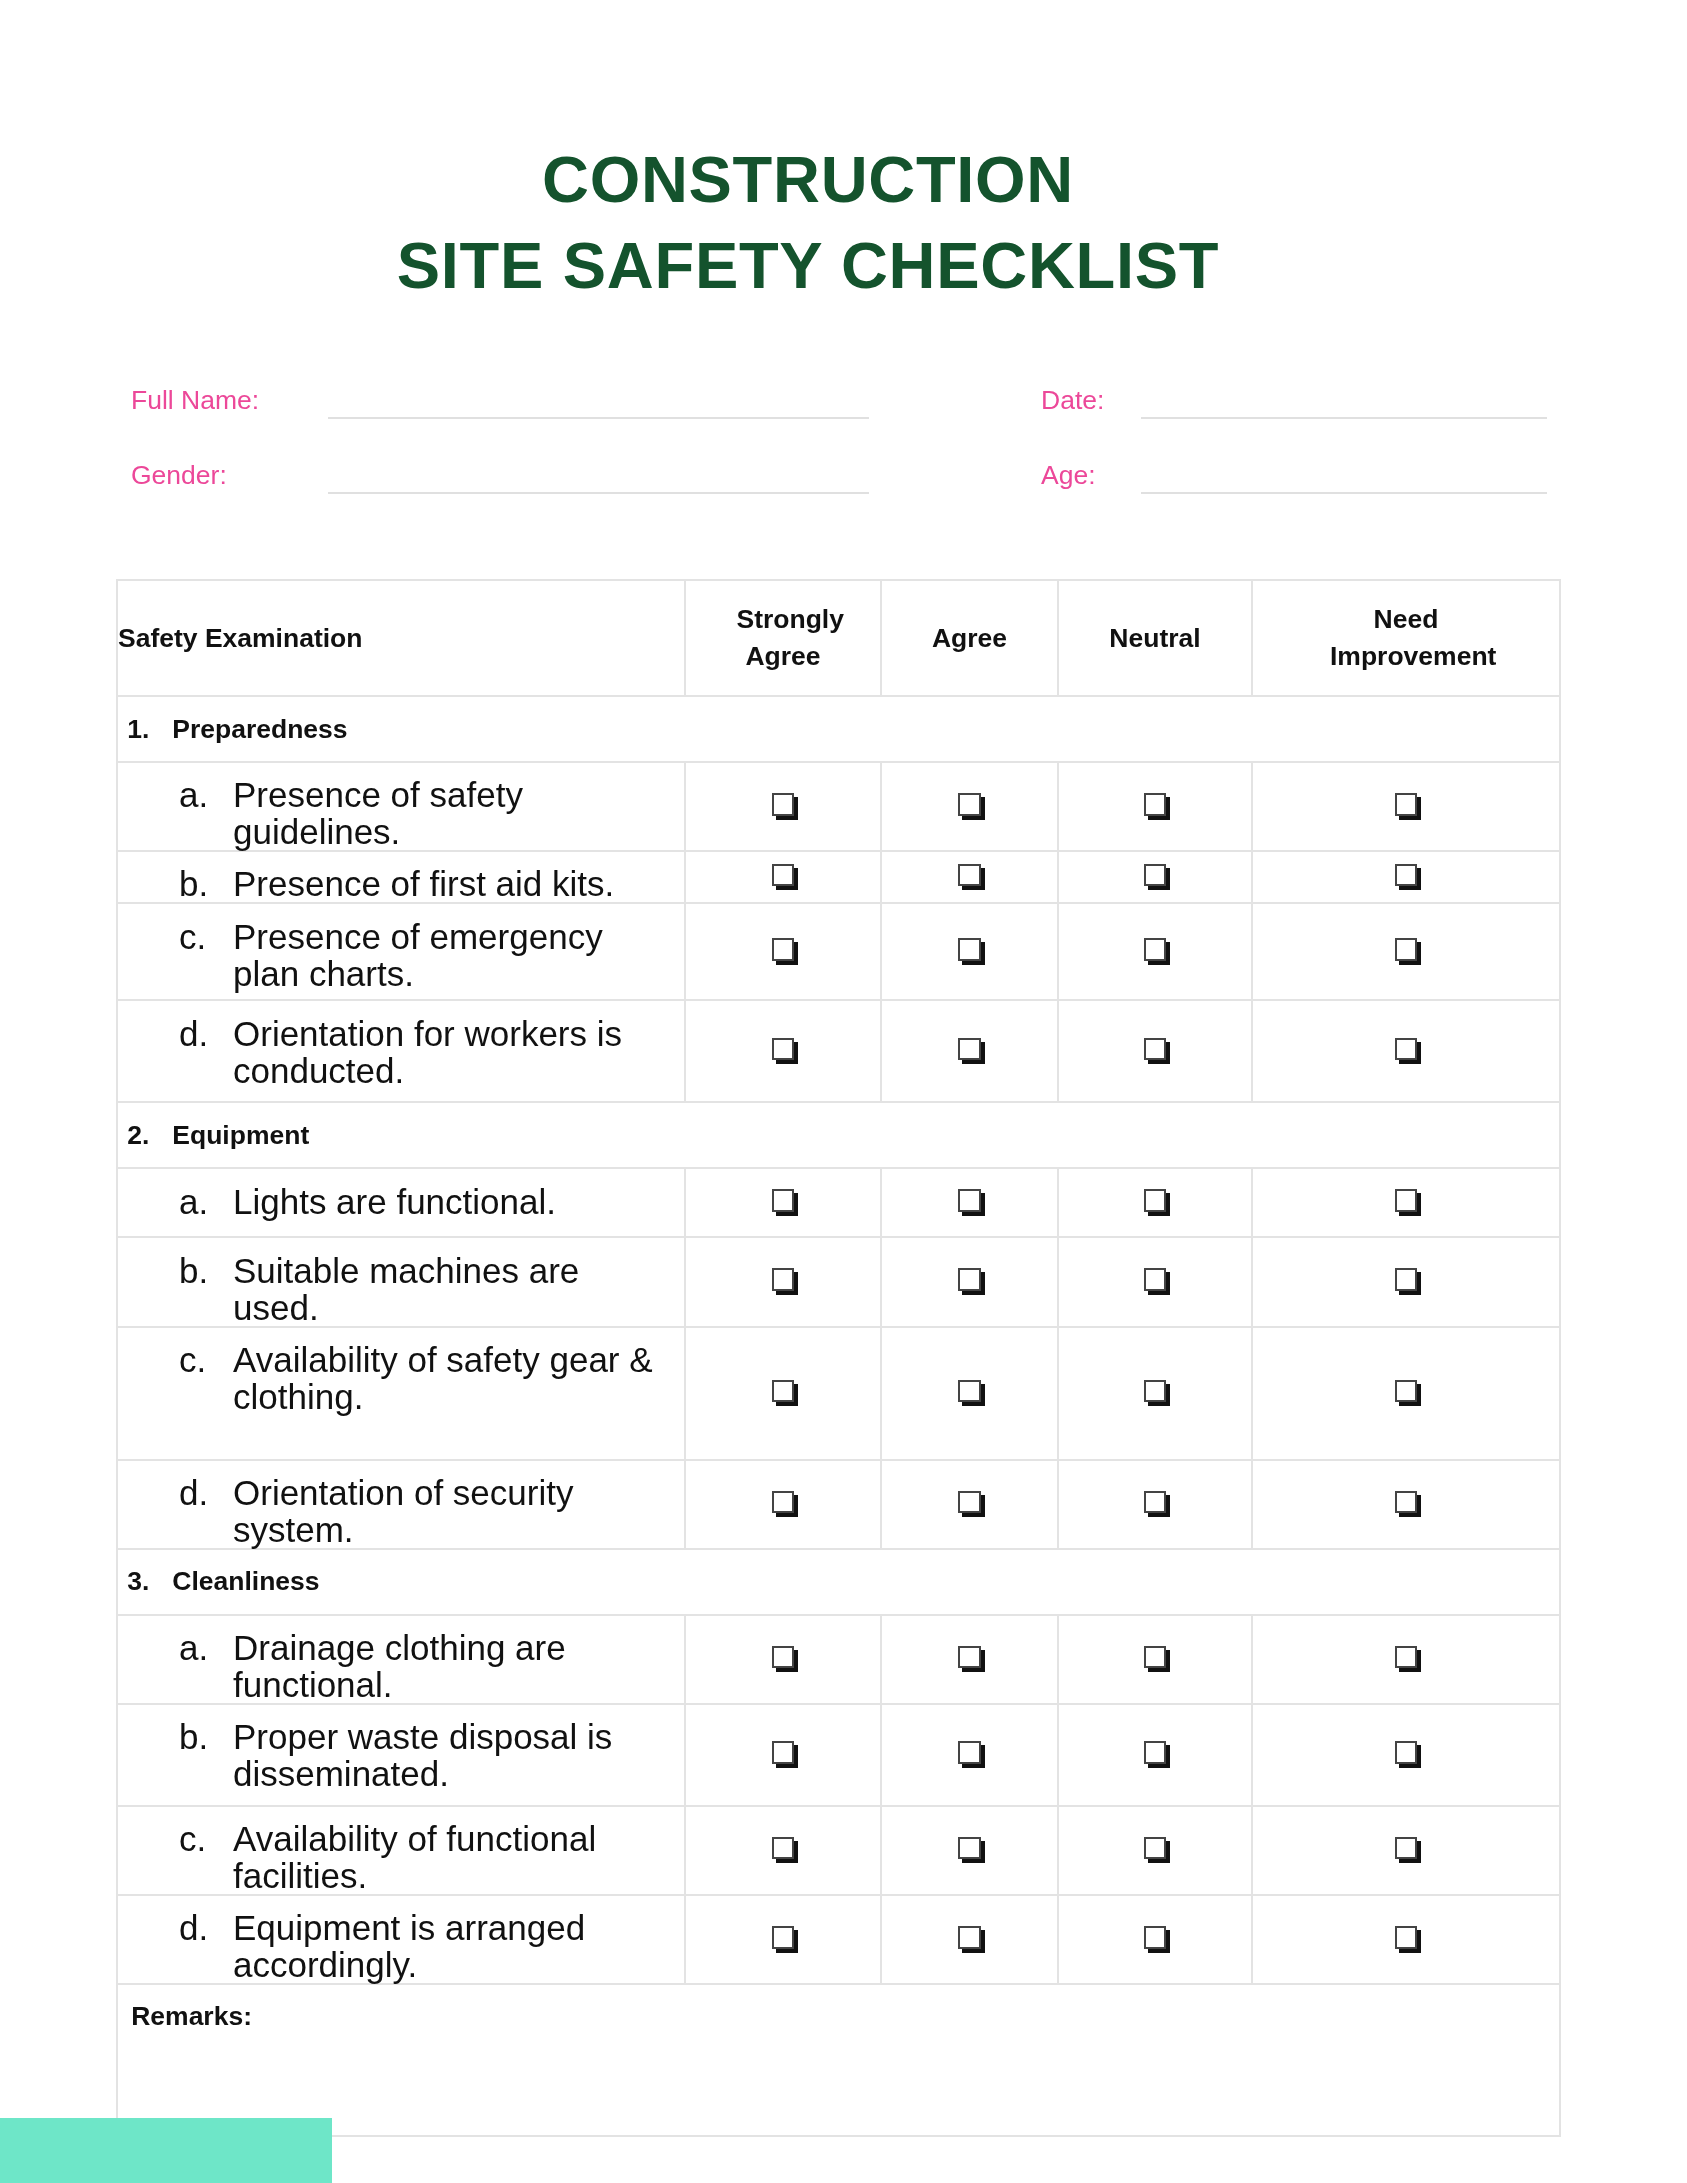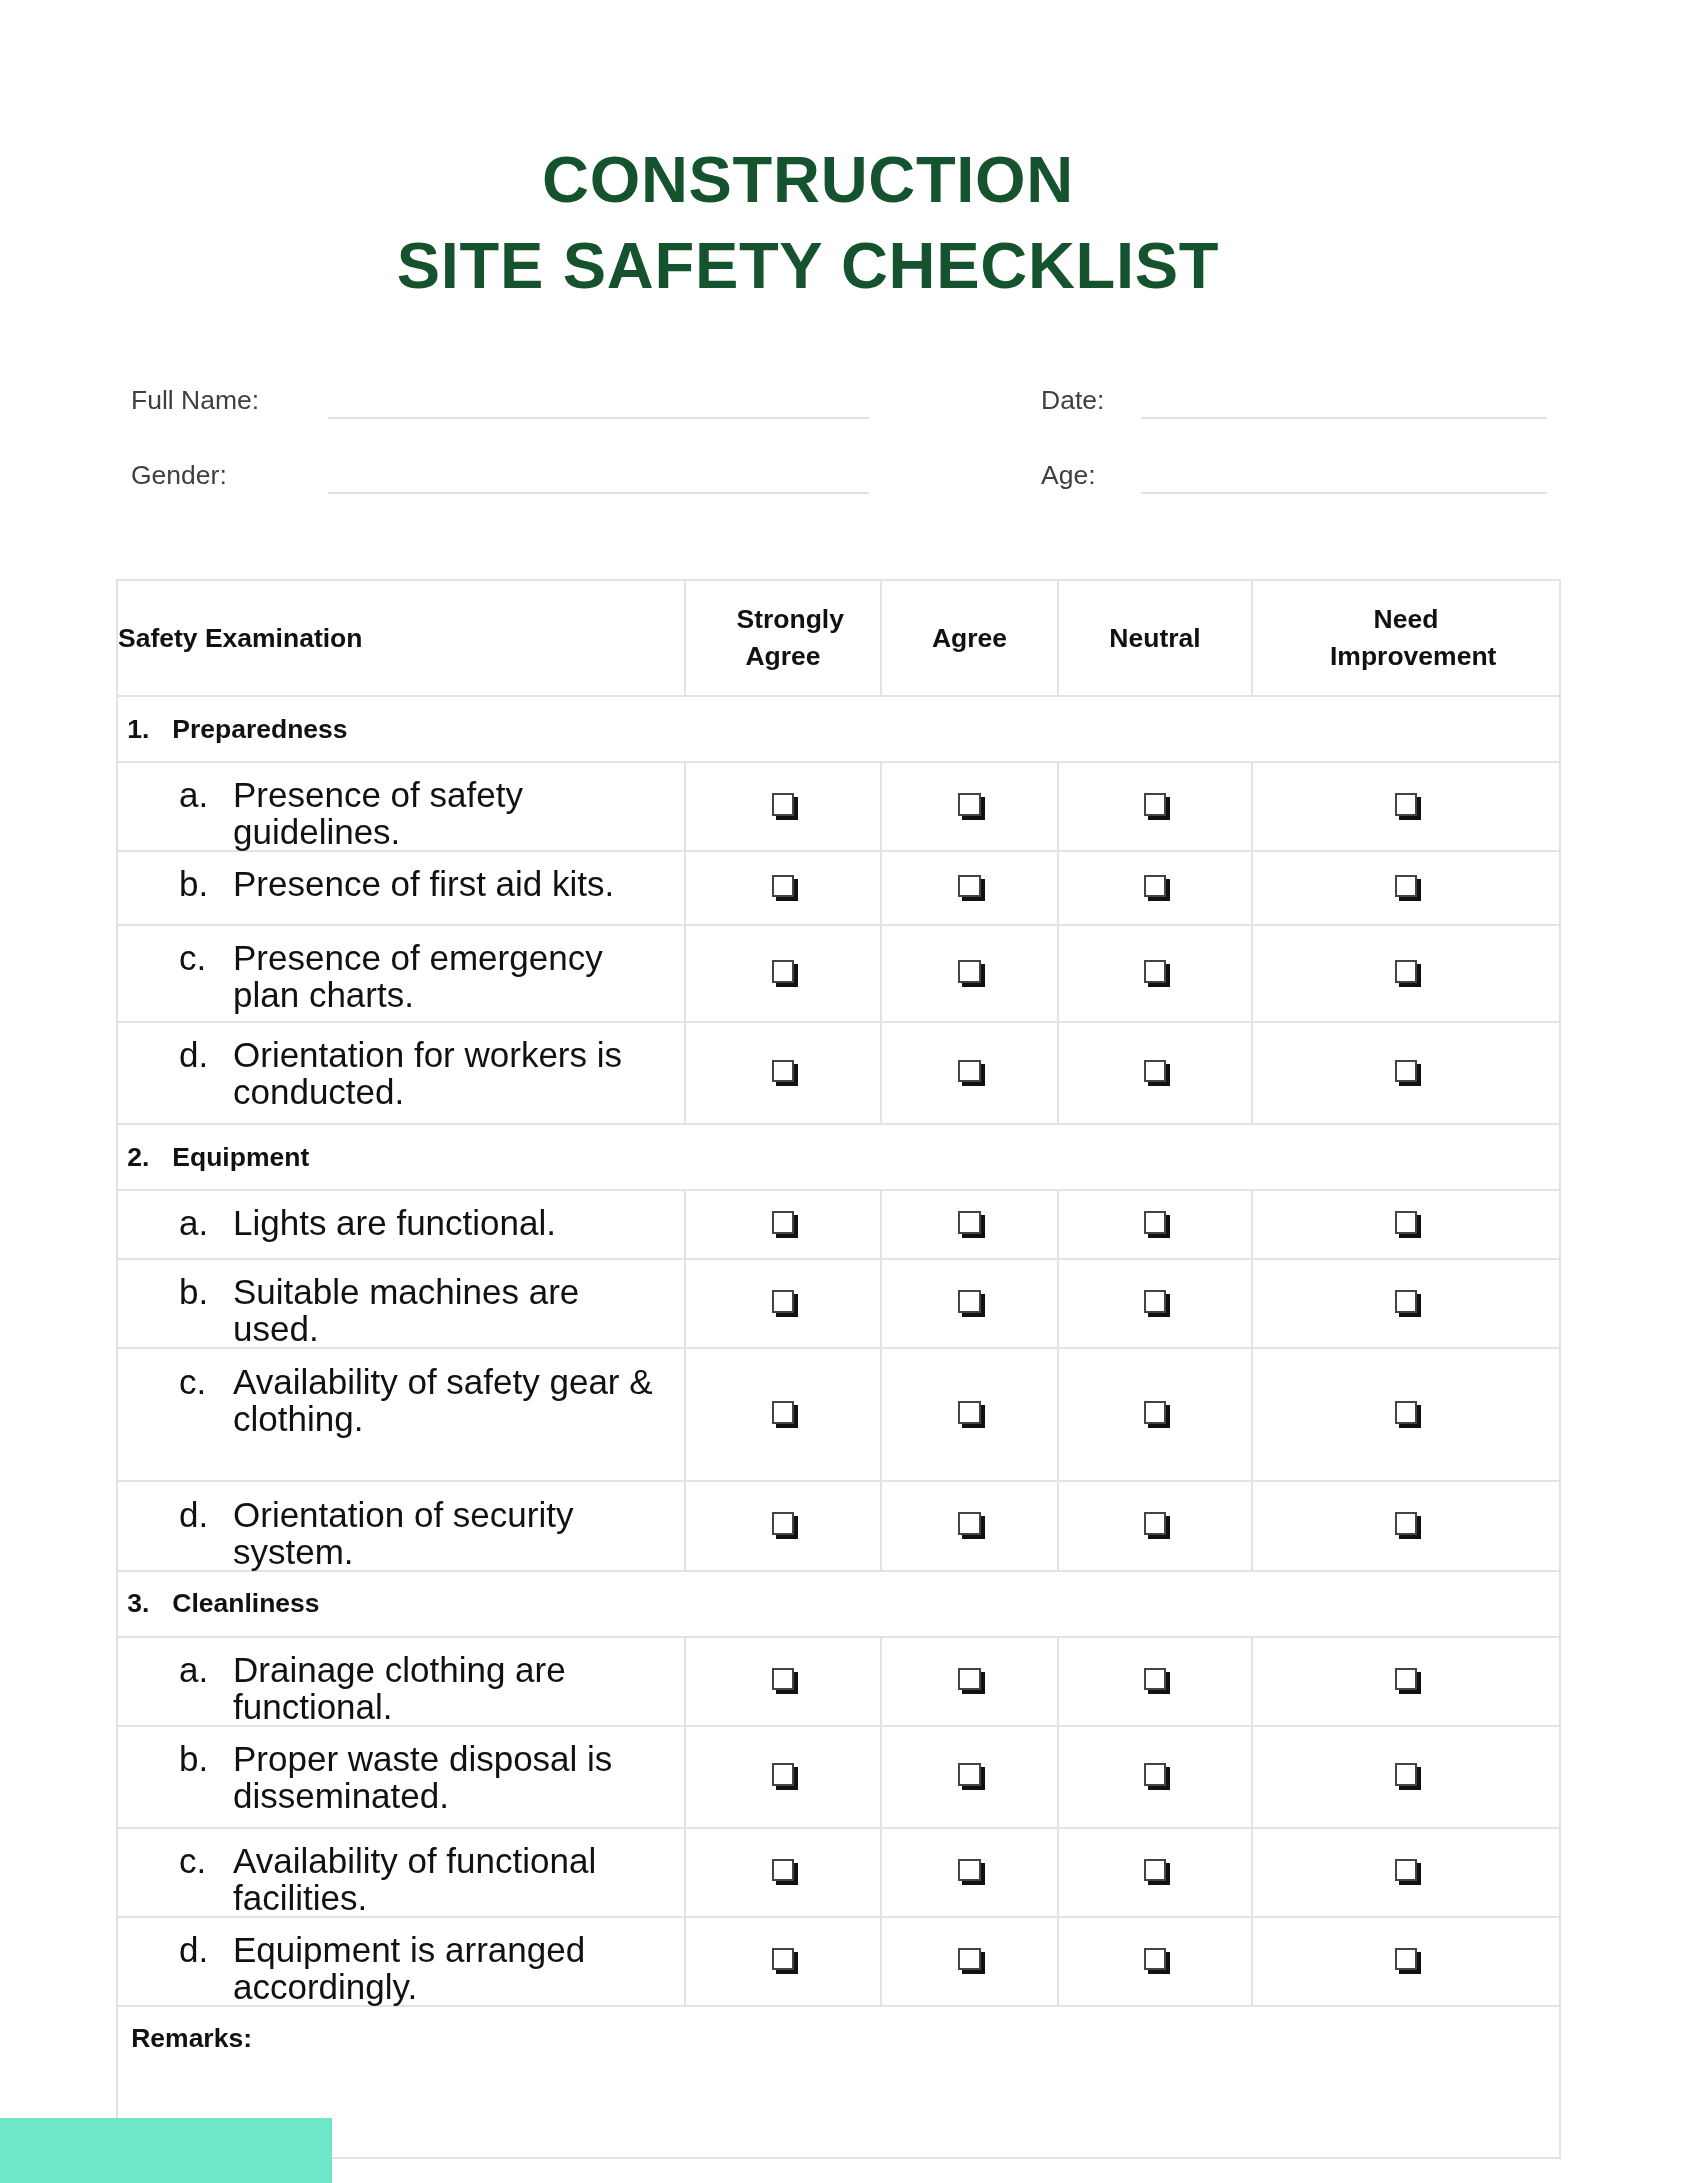--- a/index.html
+++ b/index.html
@@ -3,21 +3,21 @@
 <meta charset="utf-8">
 <style>
   html, body { margin:0; padding:0; background:#ffffff; }
   body { width:1687px; height:2183px; position:relative; overflow:hidden;
          font-family:"Liberation Sans", sans-serif; color:#111111; }
   .title { position:absolute; left:0; width:1616px; text-align:center;
            color:#14532d; font-weight:bold; font-size:65px; letter-spacing:0.7px;
            font-family:"Liberation Sans", sans-serif; }
   .t1 { top:142px; }
   .t2 { top:228px; }
-  .form-label { position:absolute; font-size:26.5px; color:#404040; }
+  .form-label { position:absolute; font-size:26.5px; color:#ec4899; }
   .form-line { position:absolute; height:2px; background:#e0e0e0; }
   table.checklist { position:absolute; left:116px; top:579px; width:1442px;
     border-collapse:collapse; table-layout:fixed; }
   table.checklist td, table.checklist th { border:2px solid #e3e3e3; padding:0; }
   th { font-weight:bold; font-size:26.5px; line-height:37px; text-align:center; }
   th.first { text-align:left; padding-left:13.2px; }
   .sec td { font-weight:bold; font-size:26.5px; height:64px; }
   .sec .num { display:inline-block; width:45px; padding-left:9.3px; }
   .item td.txt { font-size:35px; line-height:37px; vertical-align:top; padding-top:13.2px; }
   .item .letter { display:inline-block; width:54px; padding-left:61px; vertical-align:top; }
@@ -64,21 +64,21 @@
       <tr class="sec">
         <td colspan="5"><span class="num">1.</span><span>Preparedness</span></td>
       </tr>
       <tr class="item" style="height: 69px;">
         <td class="txt"><span class="letter">a.</span><span class="label">Presence of safety guidelines.</span></td>
         <td class="cb"><span class="box"></span></td>
         <td class="cb"><span class="box"></span></td>
         <td class="cb"><span class="box"></span></td>
         <td class="cb"><span class="box"></span></td>
       </tr>
-      <tr class="item" style="height: 74px;">
+      <tr class="item" style="height: 52px;">
         <td class="txt"><span class="letter">b.</span><span class="label">Presence of first aid kits.</span></td>
         <td class="cb"><span class="box"></span></td>
         <td class="cb"><span class="box"></span></td>
         <td class="cb"><span class="box"></span></td>
         <td class="cb"><span class="box"></span></td>
       </tr>
       <tr class="item" style="height: 97px;">
         <td class="txt"><span class="letter">c.</span><span class="label">Presence of emergency plan charts.</span></td>
         <td class="cb"><span class="box"></span></td>
         <td class="cb"><span class="box"></span></td>

